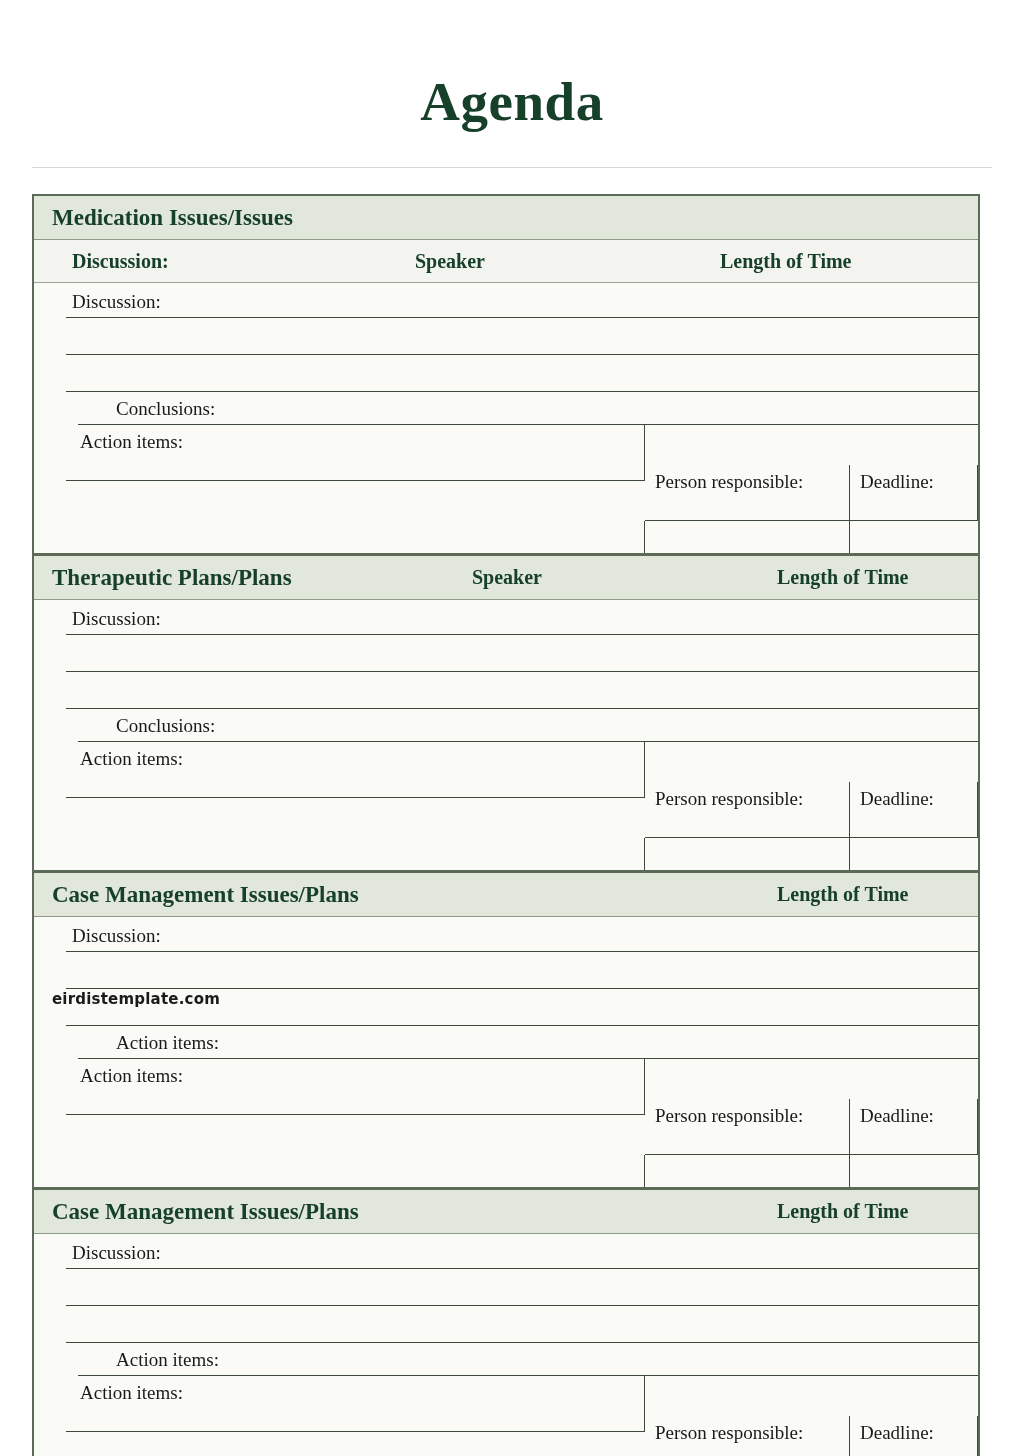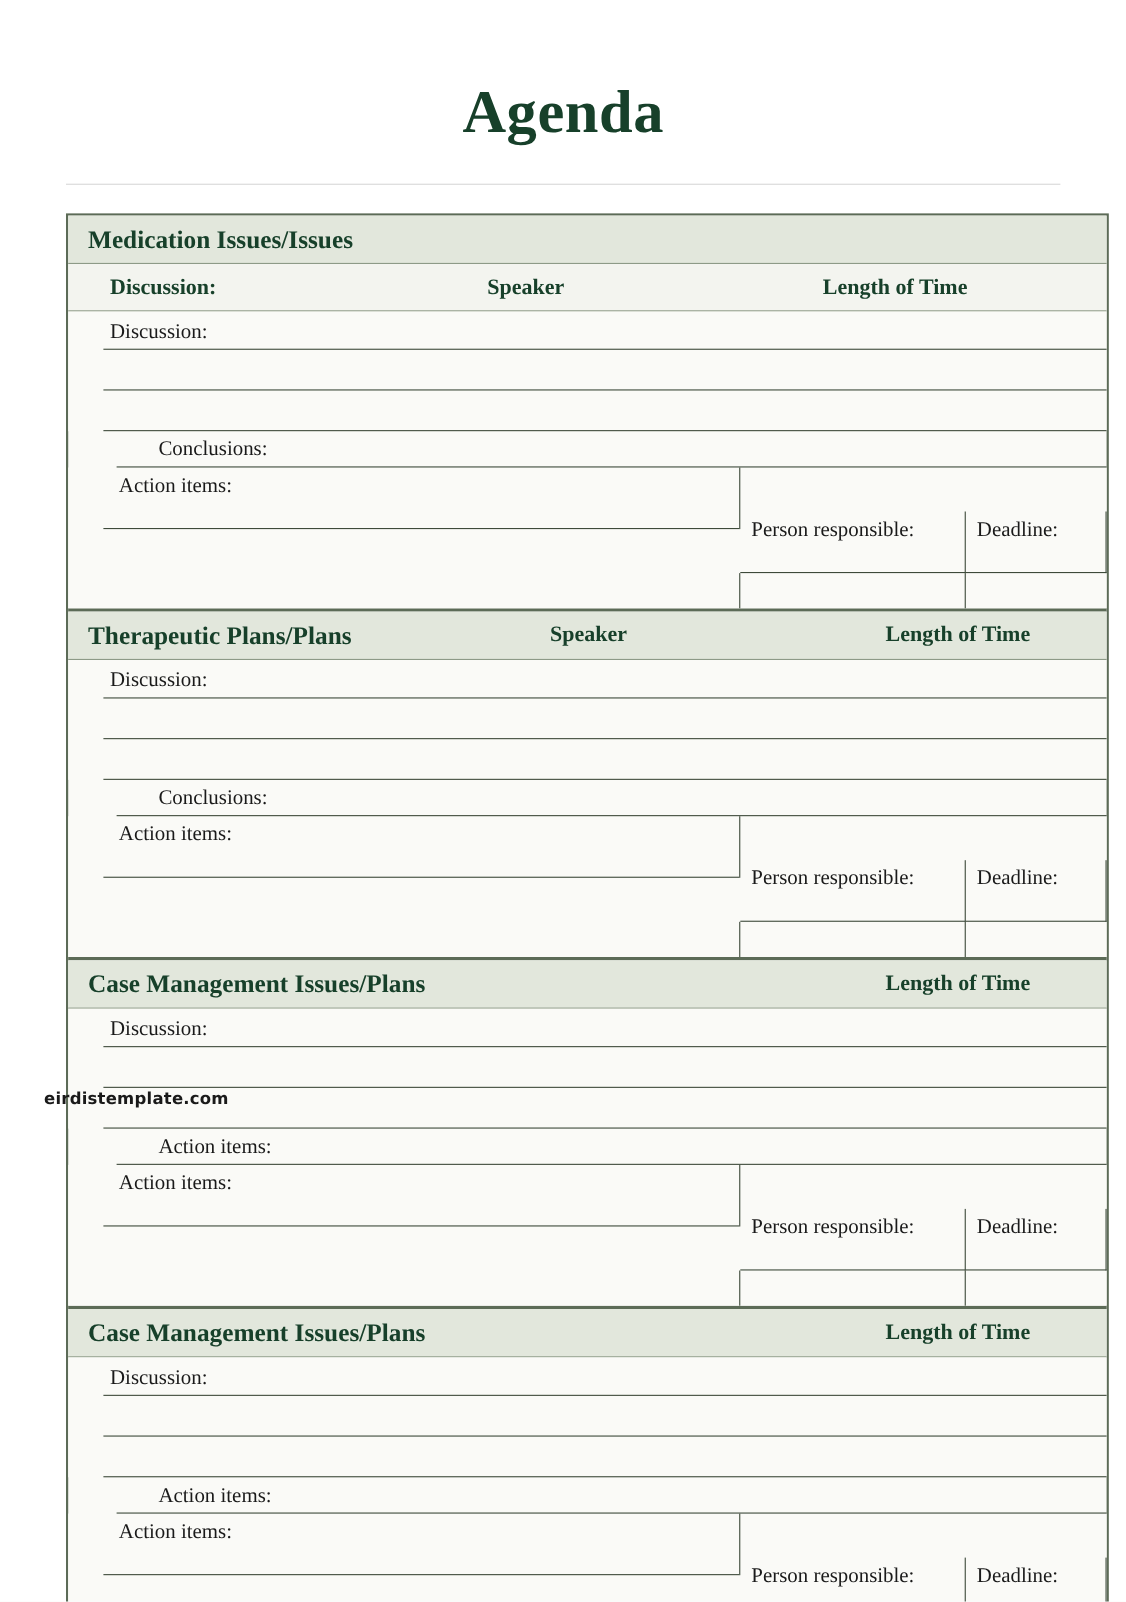--- a/index.html
+++ b/index.html
@@ -13,21 +13,21 @@
     font-family: "Liberation Serif", "DejaVu Serif", serif;
     color: #17301f;
     position: relative;
     overflow: hidden;
   }
 
   .page {
     width: 1024px;
     height: 1064px;
     box-sizing: border-box;
-    padding: 0 60px;
+    padding: 0 32px;
     position: relative;
   }
 
   
   .title-wrap {
     padding-top: 74px;
     text-align: center;
   }
   .doc-title {
     font-family: "Liberation Serif", "DejaVu Serif", serif;
@@ -207,21 +207,21 @@
     color: #1a1a1a;
     white-space: nowrap;
   }
   .ac-blank {
     height: 32px;
   }
 
   
   .footer {
     position: absolute;
-    left: 40px;
+    left: 52px;
     bottom: 56px;
     font-family: "DejaVu Sans", "Liberation Sans", sans-serif;
     font-size: 15px;
     font-weight: 700;
     color: #1a1a1a;
     letter-spacing: 0.2px;
   }
 </style>
 </head>
 <body>

